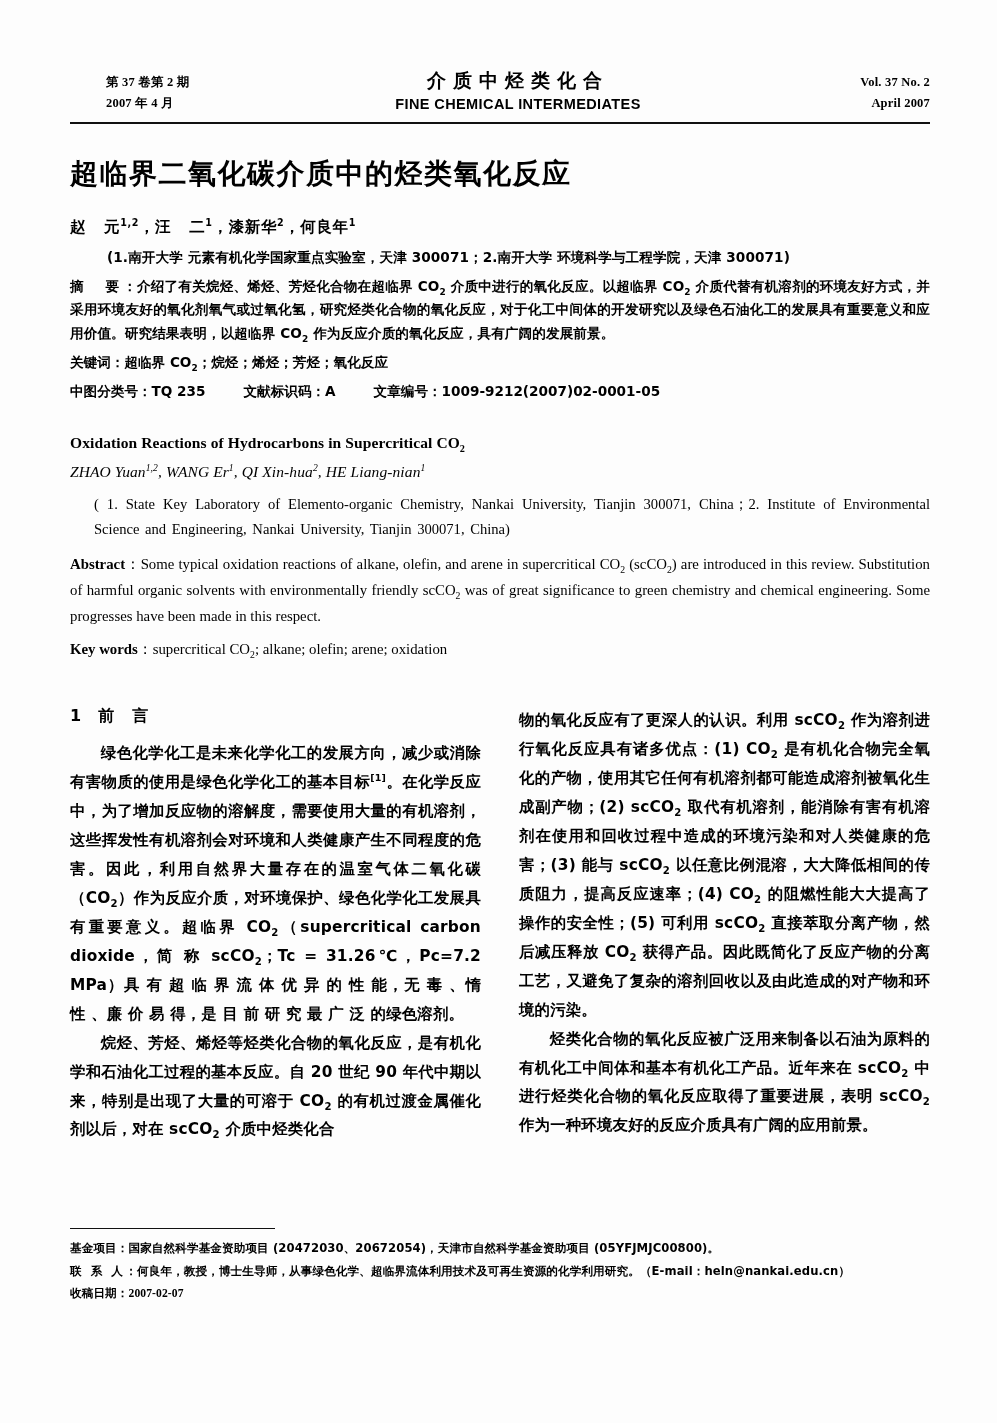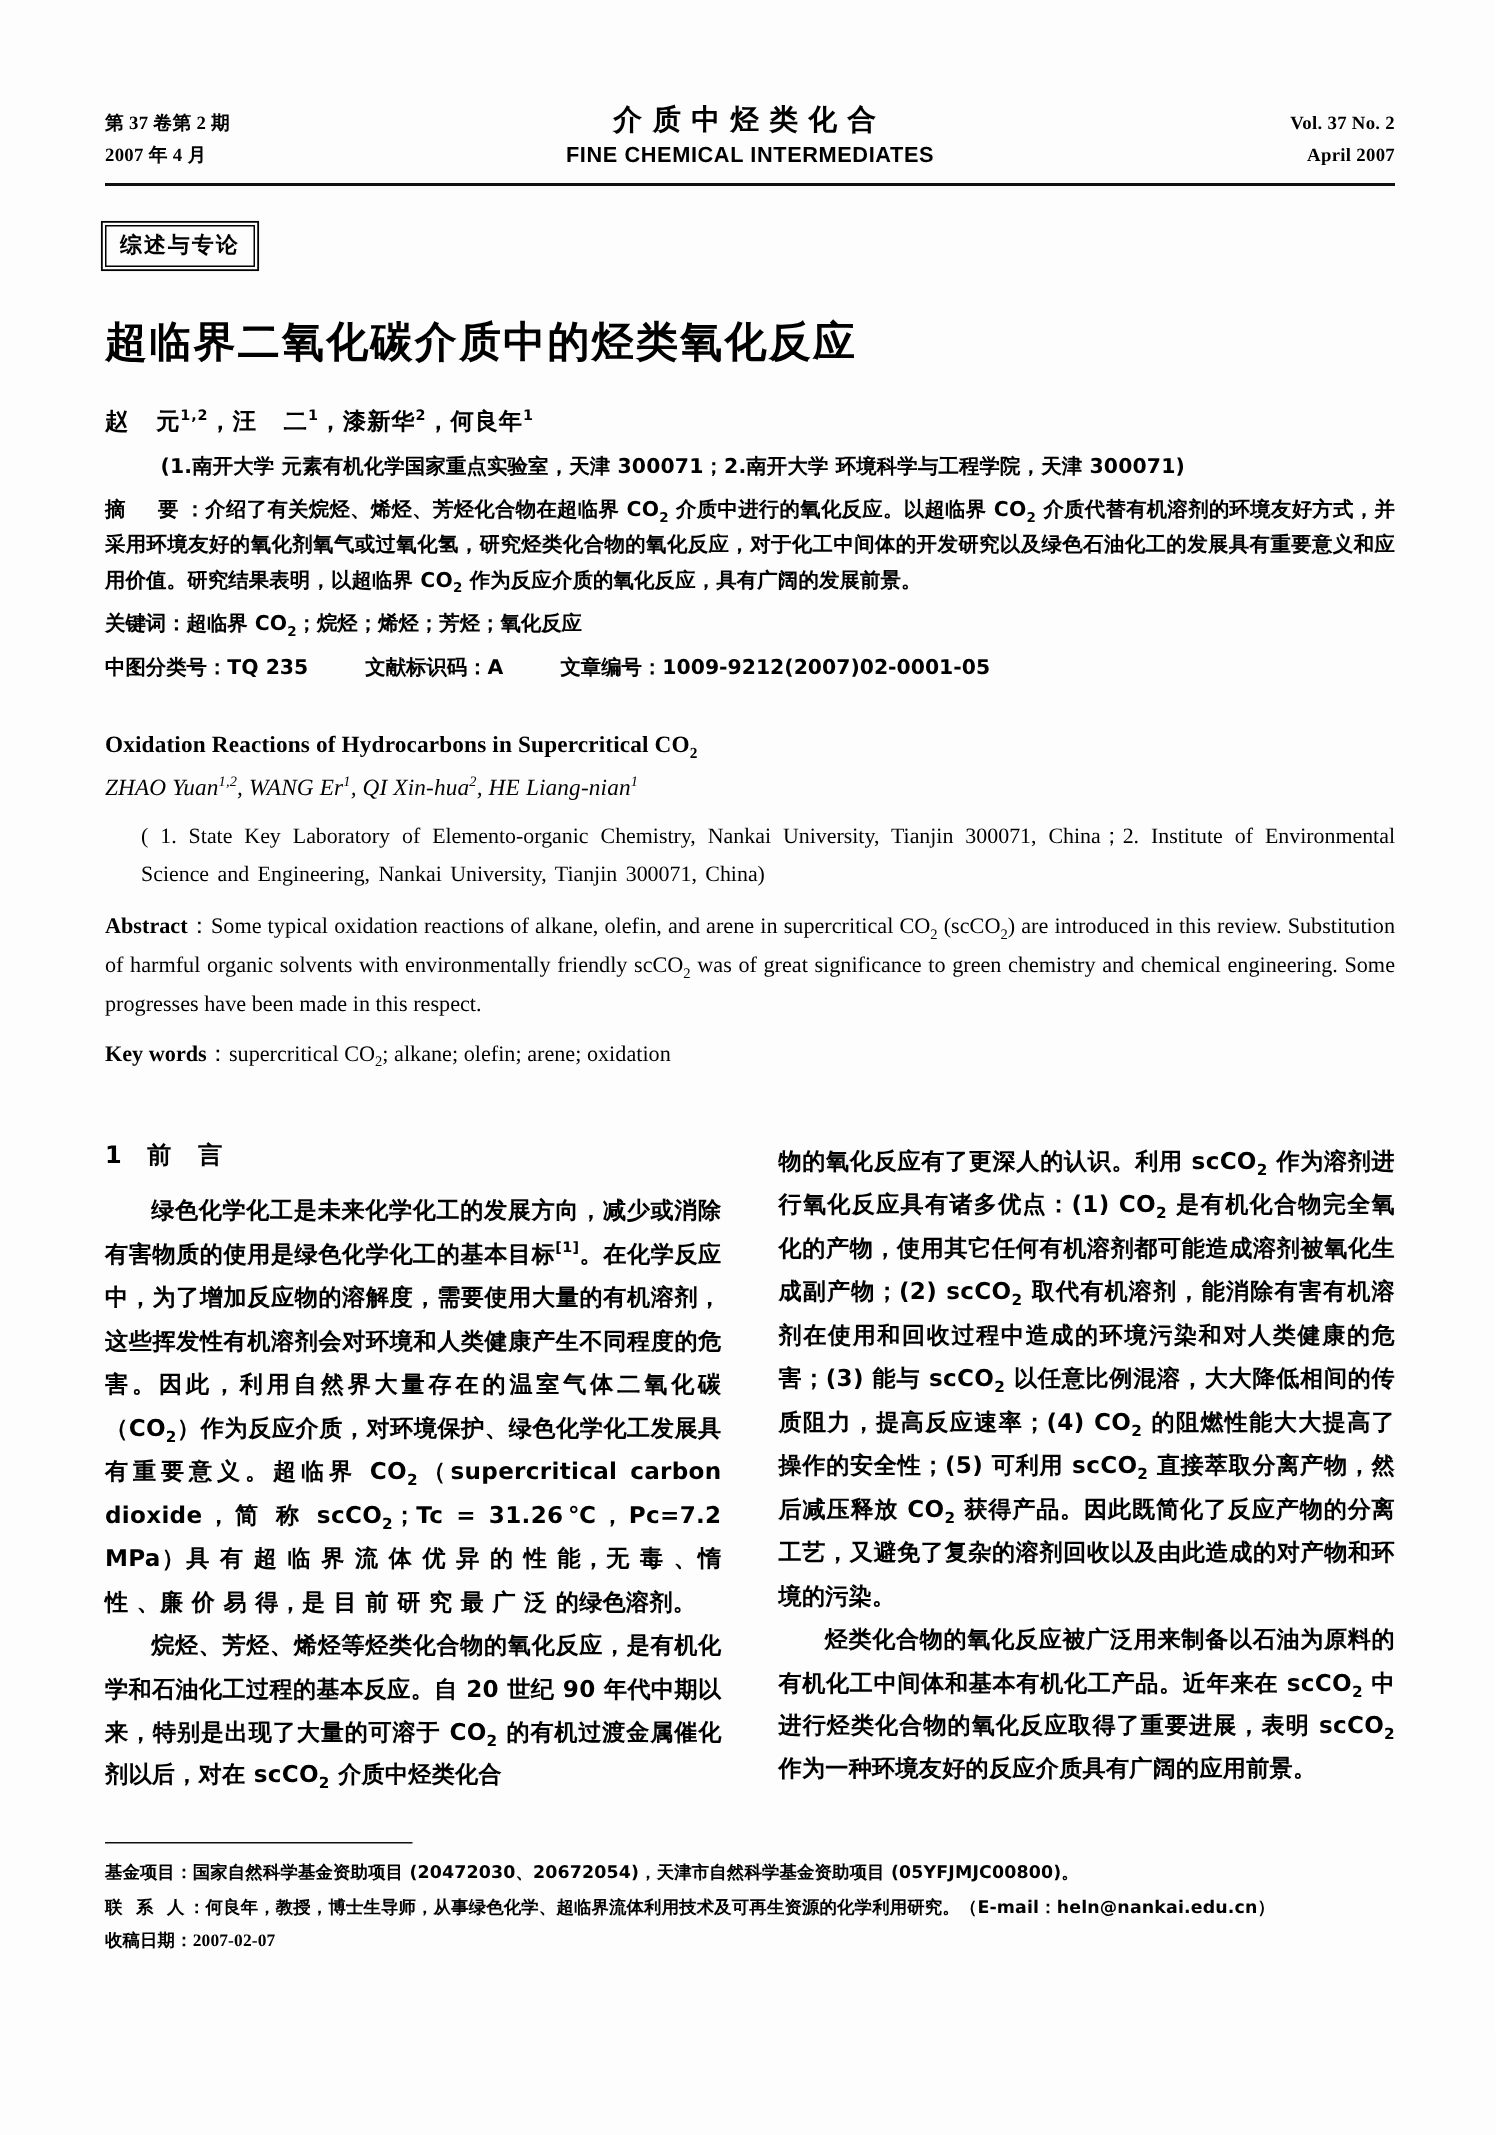--- a/index.html
+++ b/index.html
@@ -25,20 +25,21 @@
     top: 60px;
     width: 860px;
   }
 
   
   .runhead {
     display: flex;
     align-items: flex-start;
     justify-content: space-between;
     padding-top: 12px;
+    margin-left: 36px;
   }
   .runhead-left, .runhead-right {
     font-family: "Liberation Serif", serif;
     font-size: 12.5px;
     font-weight: bold;
     line-height: 1.65;
     letter-spacing: 0.2px;
   }
   .runhead-left { text-align: left; width: 190px; }
   .runhead-right { text-align: right; width: 190px; }
@@ -238,23 +239,20 @@
         <div class="journal-cn">介质中烃类化合</div>
         <div class="journal-en">FINE CHEMICAL INTERMEDIATES</div>
       </div>
       <div class="runhead-right">
         <div>Vol. 37  No. 2</div>
         <div>April 2007</div>
       </div>
     </div>
     <div class="rule-thick"></div>
 
-    <div class="cat-wrap">
-      <span class="cat-tag">综述与专论</span>
-    </div>
 
     <div class="title-cn">超临界二氧化碳介质中的烃类氧化反应</div>
 
     <div class="authors-cn">赵&nbsp;&nbsp;&nbsp;元<sup>1,2</sup>，汪&nbsp;&nbsp;&nbsp;二<sup>1</sup>，漆新华<sup>2</sup>，何良年<sup>1</sup></div>
     <div class="affil-cn">(1.南开大学 元素有机化学国家重点实验室，天津 300071；2.南开大学 环境科学与工程学院，天津 300071)</div>
 
     <div class="abs-cn"><span class="lbl">摘　要</span>：<span>介绍了有关烷烃、烯烃、芳烃化合物在超临界 CO<sub>2</sub> 介质中进行的氧化反应。以超临界 CO<sub>2</sub> 介质代替有机溶剂的环境友好方式，并采用环境友好的氧化剂氧气或过氧化氢，研究烃类化合物的氧化反应，对于化工中间体的开发研究以及绿色石油化工的发展具有重要意义和应用价值。研究结果表明，以超临界 CO<sub>2</sub> 作为反应介质的氧化反应，具有广阔的发展前景。</span></div>
 
     <div class="kw-cn"><span>关键词</span>：<span>超临界 CO<sub>2</sub>；烷烃；烯烃；芳烃；氧化反应</span></div>
 

